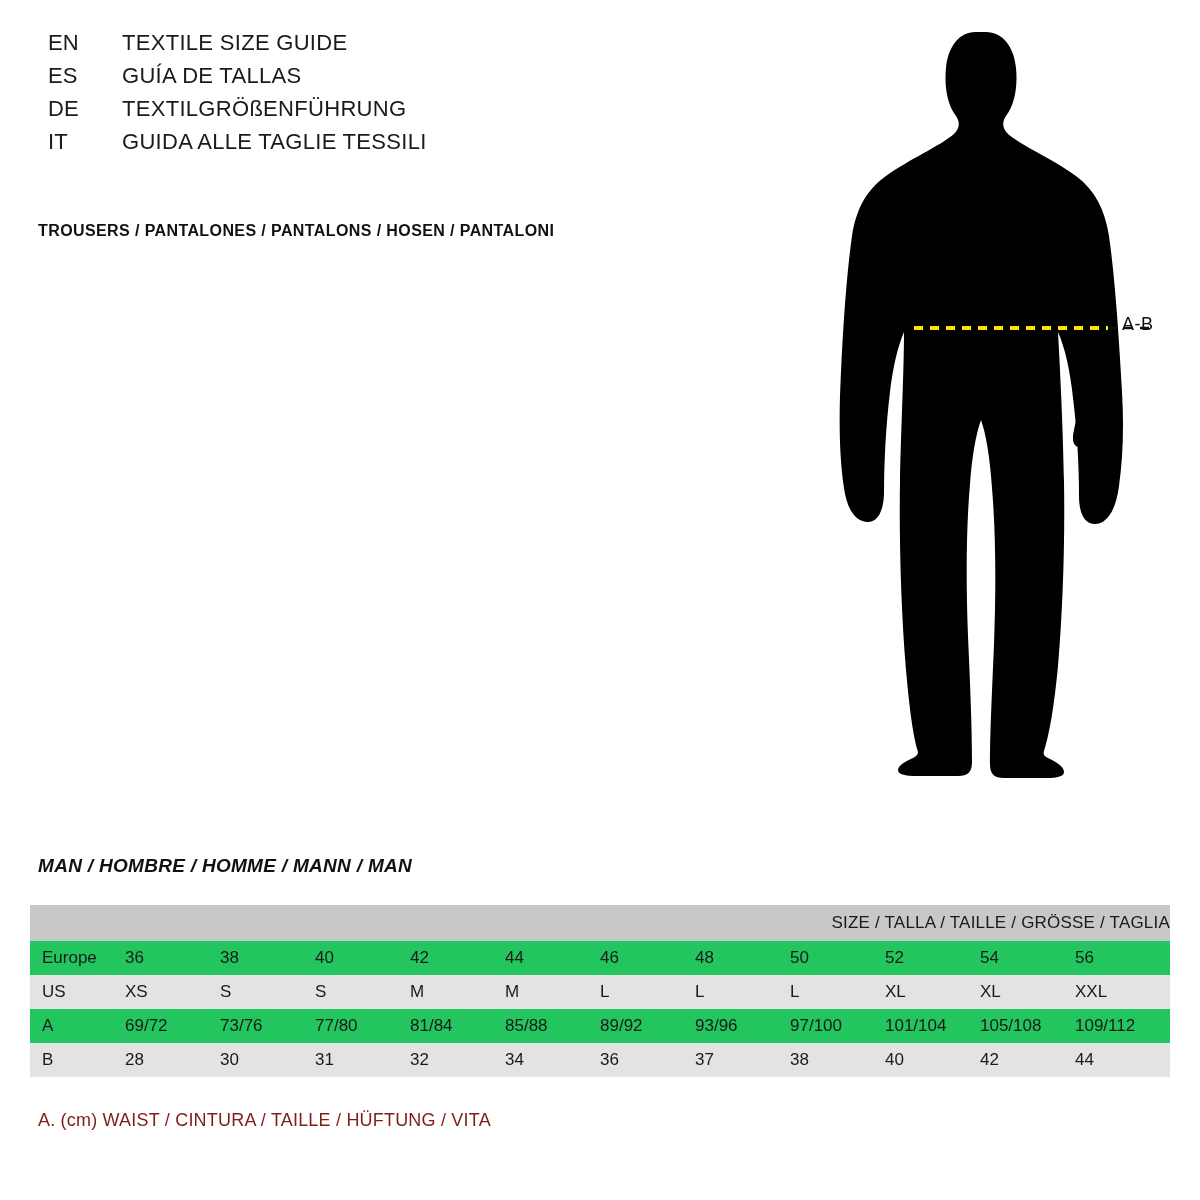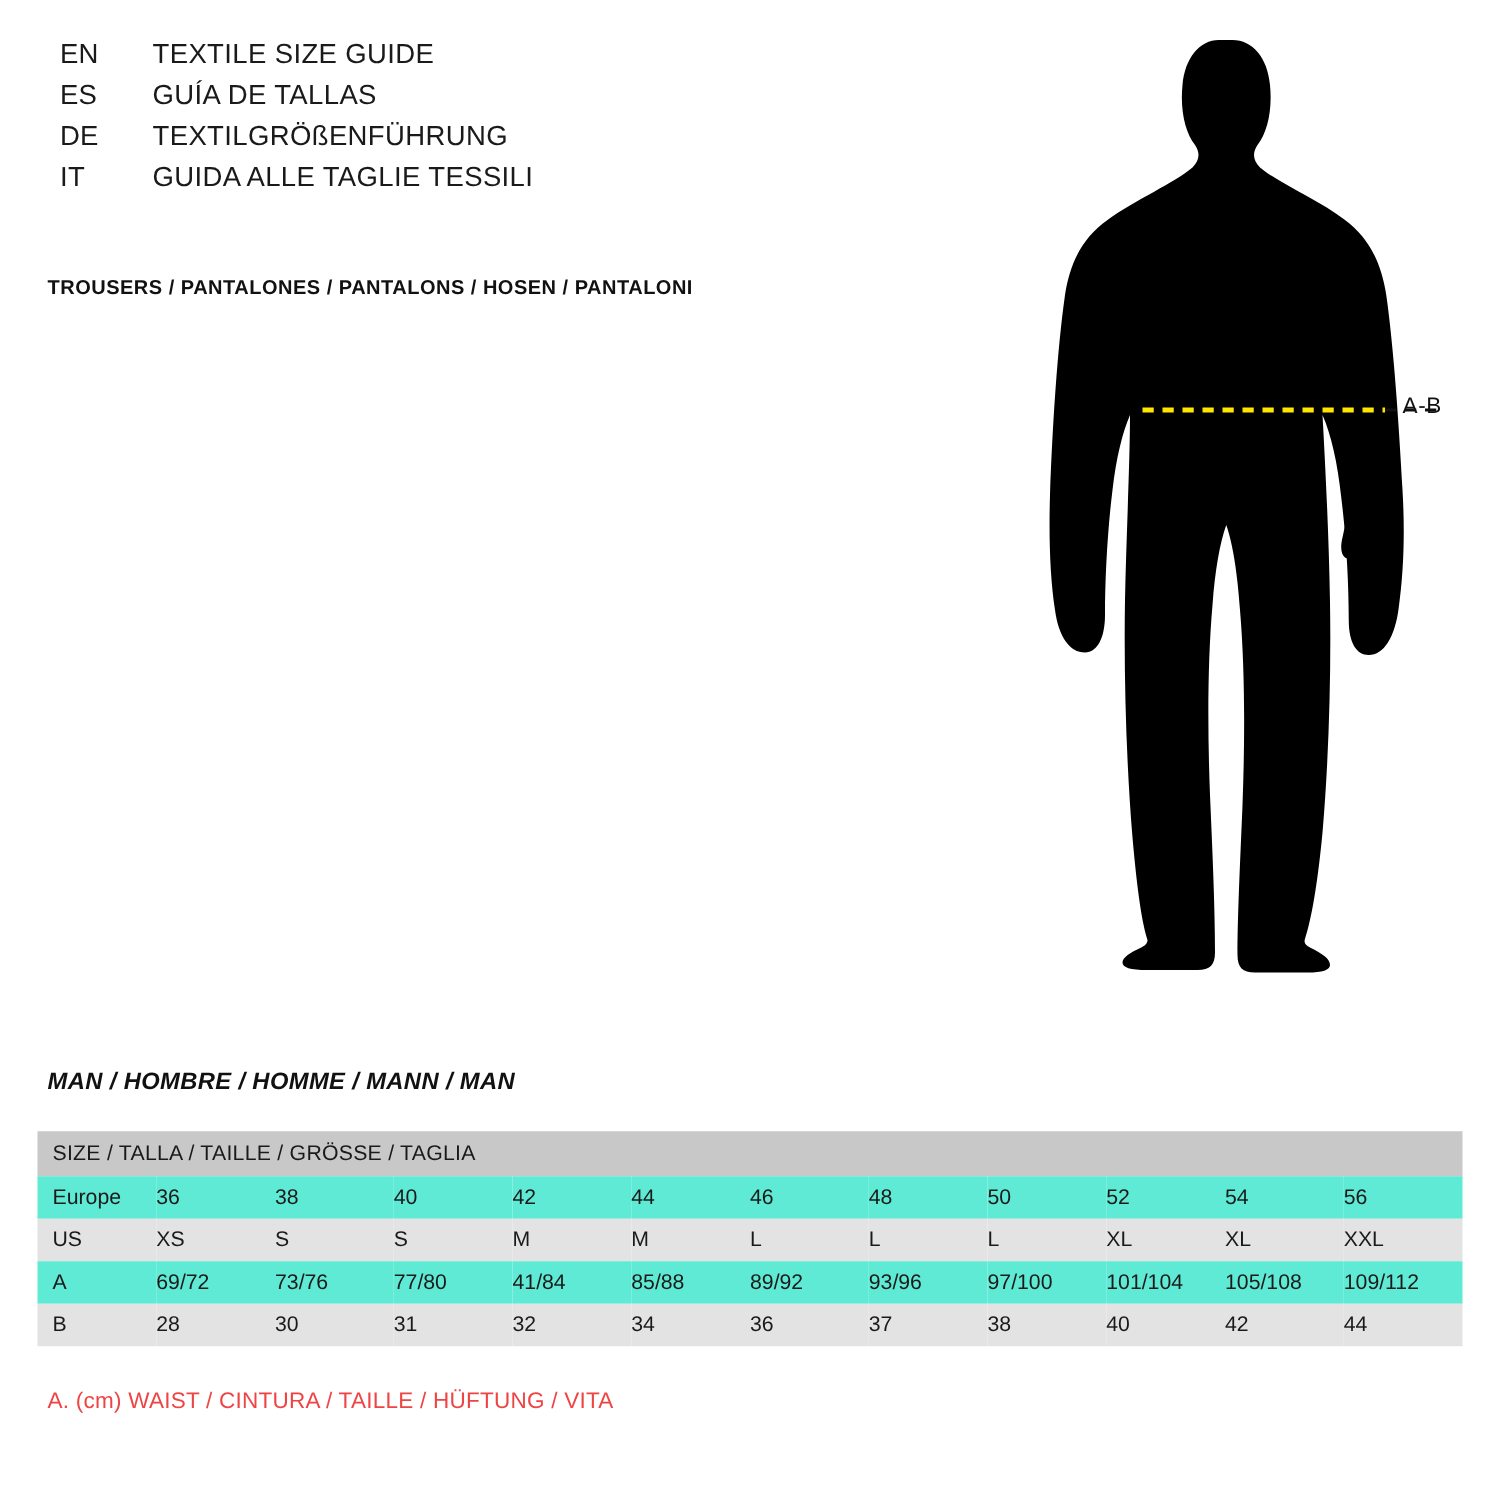--- a/index.html
+++ b/index.html
@@ -103,40 +103,40 @@
     text-align: left;
     vertical-align: middle;
   }
   .size-table .rowhead {
     text-align: left;
     padding-left: 12px;
     width: 178px;
   }
   .row-head-band th {
     background: #c8c8c8;
-    text-align: left;
+    text-align: right;
     padding-left: 12px;
     font-size: 17px;
     letter-spacing: 0.2px;
     height: 36px;
   }
-  .row-light td { background: #5eead4; }
+  .row-light td { background: #22c55e; }
   .row-dark td { background: #e3e3e3; }
 
   
   .footnotes {
     position: absolute;
     left: 38px;
     top: 1105px;
     width: 900px;
   }
   .footnote {
     font-size: 18px;
     line-height: 30px;
-    color: #ef4444;
+    color: #7f1d1d;
     letter-spacing: 0.2px;
   }
 </style>
 </head>
 <body>
 
 <div class="page">
 
   <div class="lang-block">
     <div class="lang-row">
@@ -274,21 +274,21 @@
         <td>L</td>
         <td>XL</td>
         <td>XL</td>
         <td>XXL</td>
       </tr>
       <tr class="row-light">
         <td class="rowhead">A</td>
         <td>69/72</td>
         <td>73/76</td>
         <td>77/80</td>
-        <td>41/84</td>
+        <td>81/84</td>
         <td>85/88</td>
         <td>89/92</td>
         <td>93/96</td>
         <td>97/100</td>
         <td>101/104</td>
         <td>105/108</td>
         <td>109/112</td>
       </tr>
       <tr class="row-dark">
         <td class="rowhead">B</td>

